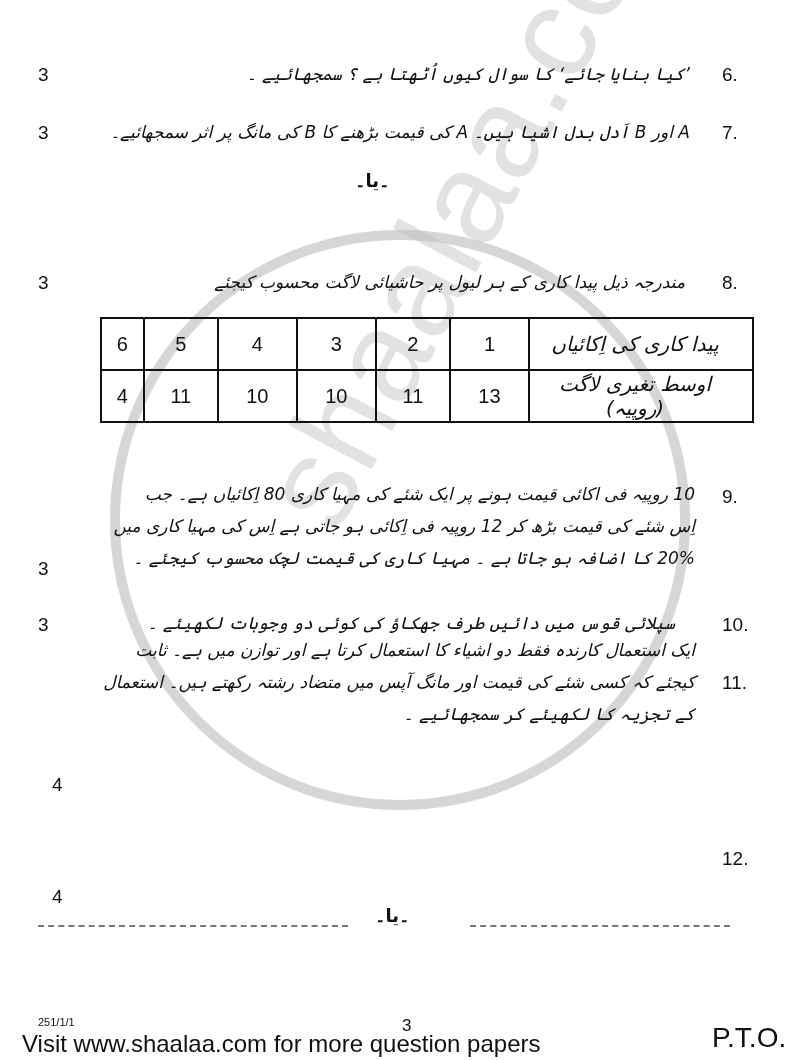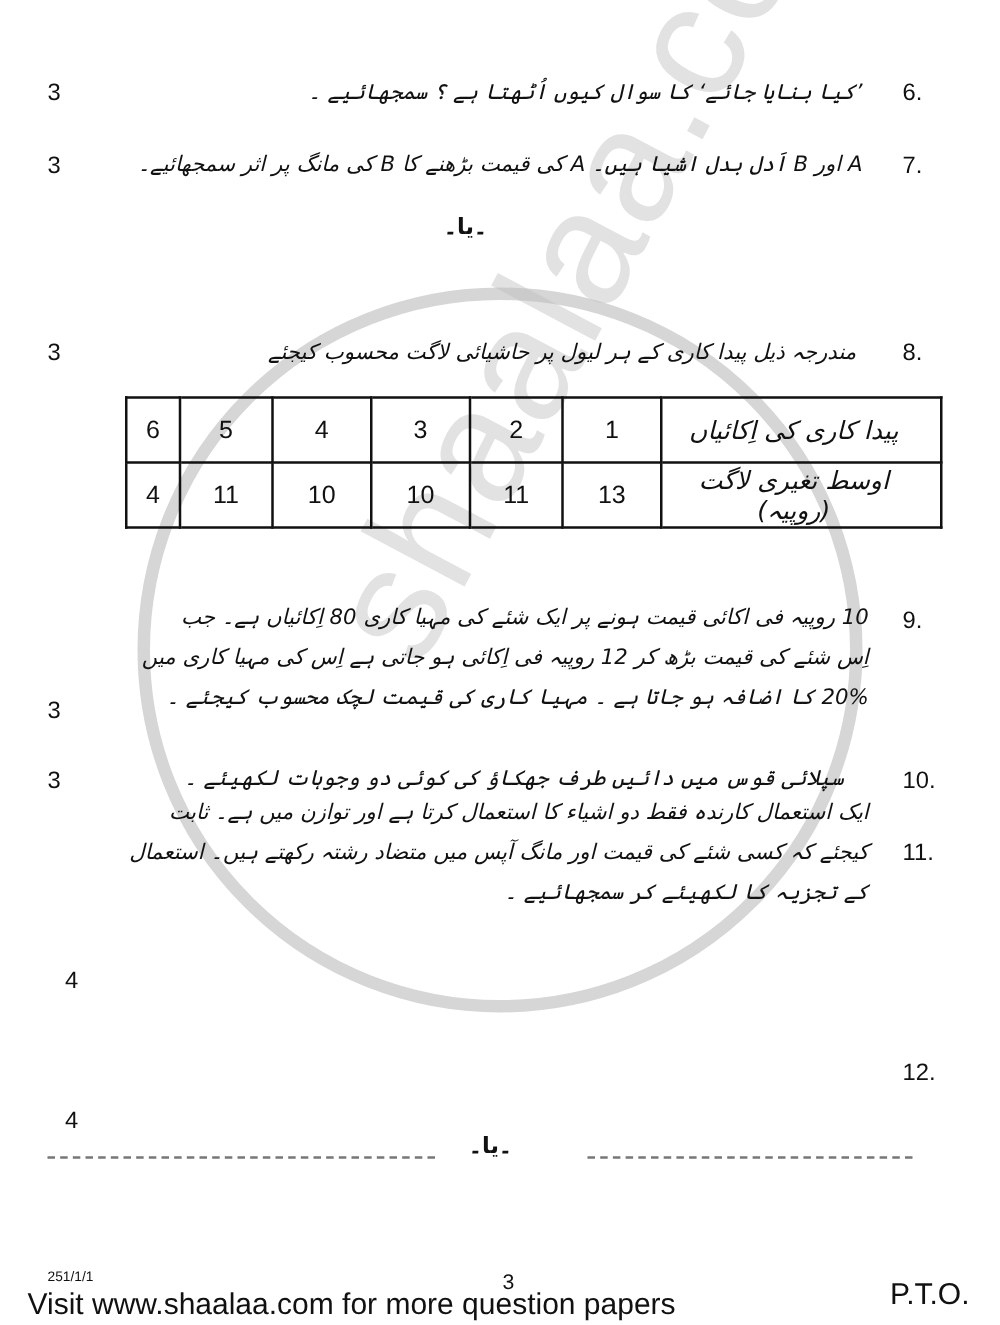--- a/index.html
+++ b/index.html
@@ -97,16 +97,16 @@
 
   <div class="qnum" style="left:722px; top:848px;">12.</div>
   <div class="marks" style="left:52px; top:886px;">4</div>
 
   <div class="dash" style="left:38px; width:310px;"></div>
   <div class="dash" style="left:470px; width:260px;"></div>
   <div class="ya" style="left:375px; top:905px;">۔یا۔</div>
 
   <div class="footer" style="left:38px; top:1016px; font-size:11px;">251/1/1</div>
   <div class="footer" style="left:402px; top:1016px; font-size:17px;">3</div>
-  <div class="footer" style="left:712px; top:1022px; font-size:24px;">P.T.O.</div>
+  <div class="footer" style="left:712px; top:1022px; font-size:28px;">P.T.O.</div>
   <div class="footer" style="left:22px; top:1030px; font-size:24px;text-align:right;">Visit www.shaalaa.com for more question papers</div>
 
 </div>
 
 </body></html>

